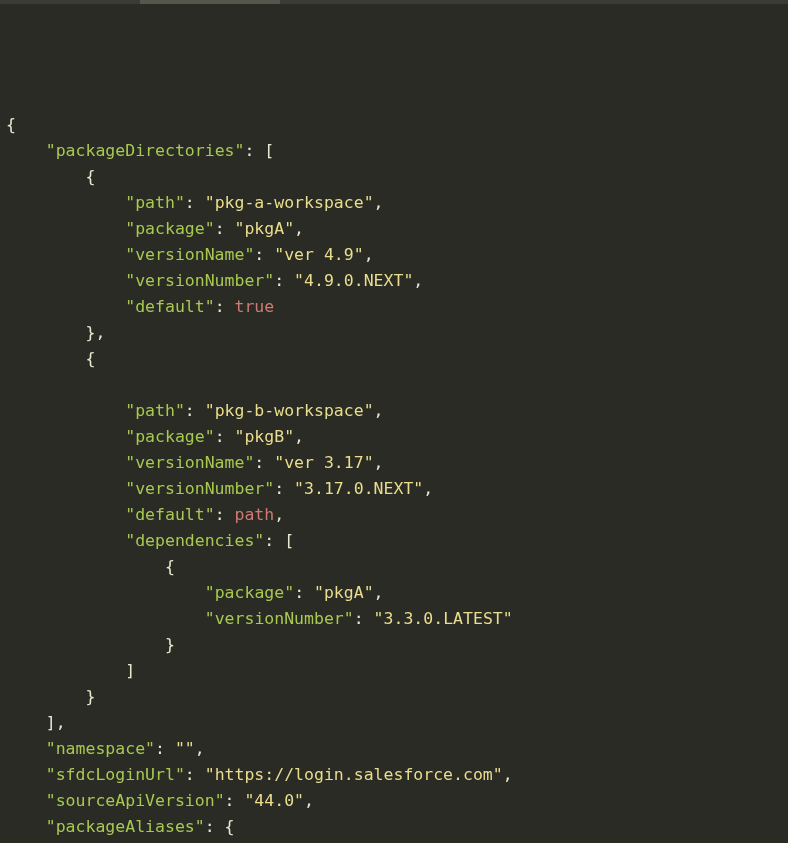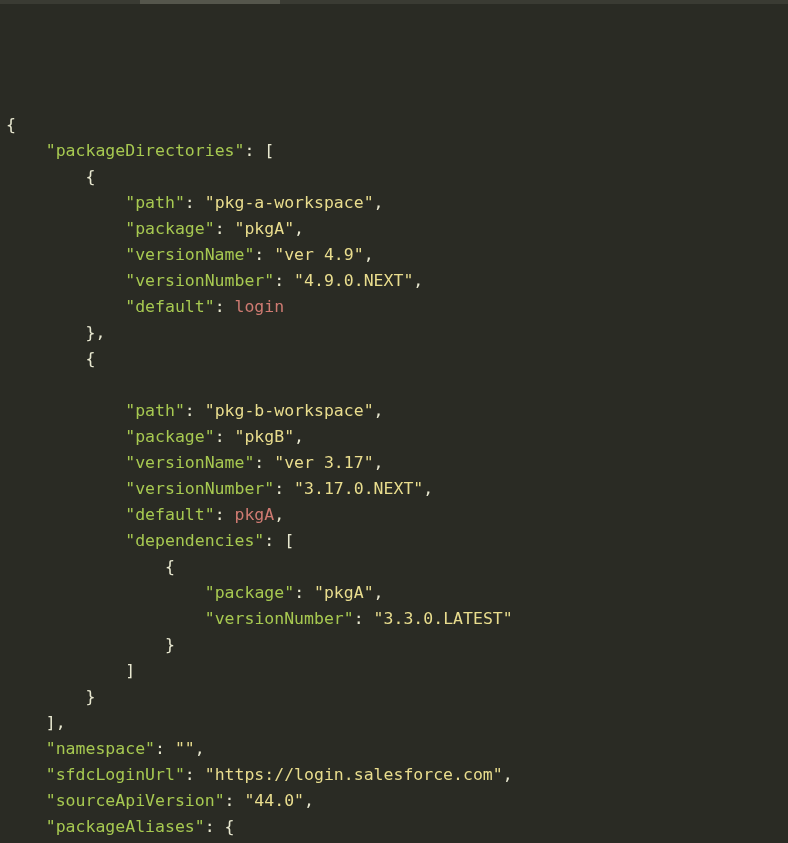--- a/index.html
+++ b/index.html
@@ -36,29 +36,29 @@
 <div class="topbar"></div>
 <div class="topbar2"></div>
 
 <div id="code"><span class="brace">{</span>
     <span class="key">"packageDirectories"</span><span class="colon">: </span><span class="bracket">[</span>
         <span class="brace">{</span>
             <span class="key">"path"</span><span class="colon">: </span><span class="string">"pkg-a-workspace"</span><span class="comma">,</span>
             <span class="key">"package"</span><span class="colon">: </span><span class="string">"pkgA"</span><span class="comma">,</span>
             <span class="key">"versionName"</span><span class="colon">: </span><span class="string">"ver 4.9"</span><span class="comma">,</span>
             <span class="key">"versionNumber"</span><span class="colon">: </span><span class="string">"4.9.0.NEXT"</span><span class="comma">,</span>
-            <span class="key">"default"</span><span class="colon">: </span><span class="kwtrue">login</span>
+            <span class="key">"default"</span><span class="colon">: </span><span class="kwtrue">true</span>
         <span class="brace">}</span><span class="comma">,</span>
         <span class="brace">{</span>
              
             <span class="key">"path"</span><span class="colon">: </span><span class="string">"pkg-b-workspace"</span><span class="comma">,</span>
             <span class="key">"package"</span><span class="colon">: </span><span class="string">"pkgB"</span><span class="comma">,</span>
             <span class="key">"versionName"</span><span class="colon">: </span><span class="string">"ver 3.17"</span><span class="comma">,</span>
             <span class="key">"versionNumber"</span><span class="colon">: </span><span class="string">"3.17.0.NEXT"</span><span class="comma">,</span>
-            <span class="key">"default"</span><span class="colon">: </span><span class="kwfalse">pkgA</span><span class="comma">,</span>
+            <span class="key">"default"</span><span class="colon">: </span><span class="kwfalse">path</span><span class="comma">,</span>
             <span class="key">"dependencies"</span><span class="colon">: </span><span class="bracket">[</span>
             <span class="guide">    </span><span class="brace">{</span>
             <span class="guide">    </span>    <span class="key">"package"</span><span class="colon">: </span><span class="string">"pkgA"</span><span class="comma">,</span>
             <span class="guide">    </span>    <span class="key">"versionNumber"</span><span class="colon">: </span><span class="string">"3.3.0.LATEST"</span>
             <span class="guide">    </span><span class="brace">}</span>
             <span class="bracket">]</span>
         <span class="brace">}</span>
     <span class="bracket">]</span><span class="comma">,</span>
     <span class="key">"namespace"</span><span class="colon">: </span><span class="string">""</span><span class="comma">,</span>
     <span class="key">"sfdcLoginUrl"</span><span class="colon">: </span><span class="string">"https://login.salesforce.com"</span><span class="comma">,</span>

